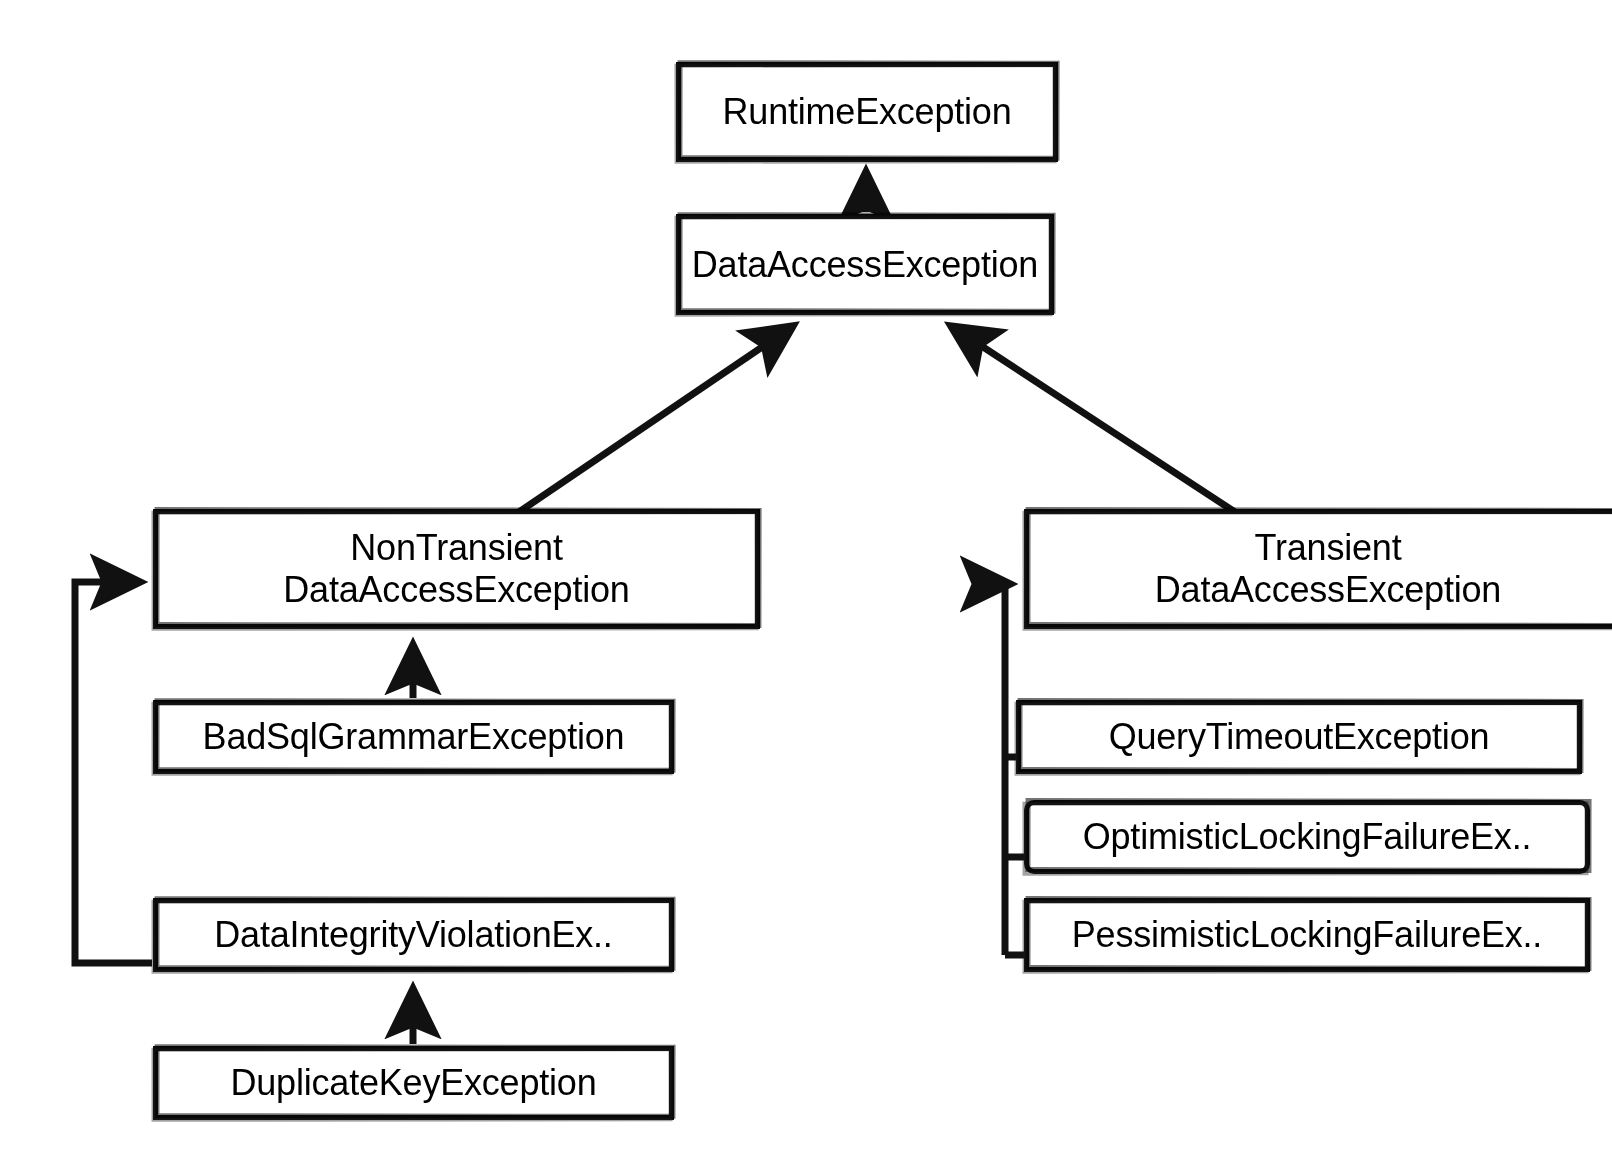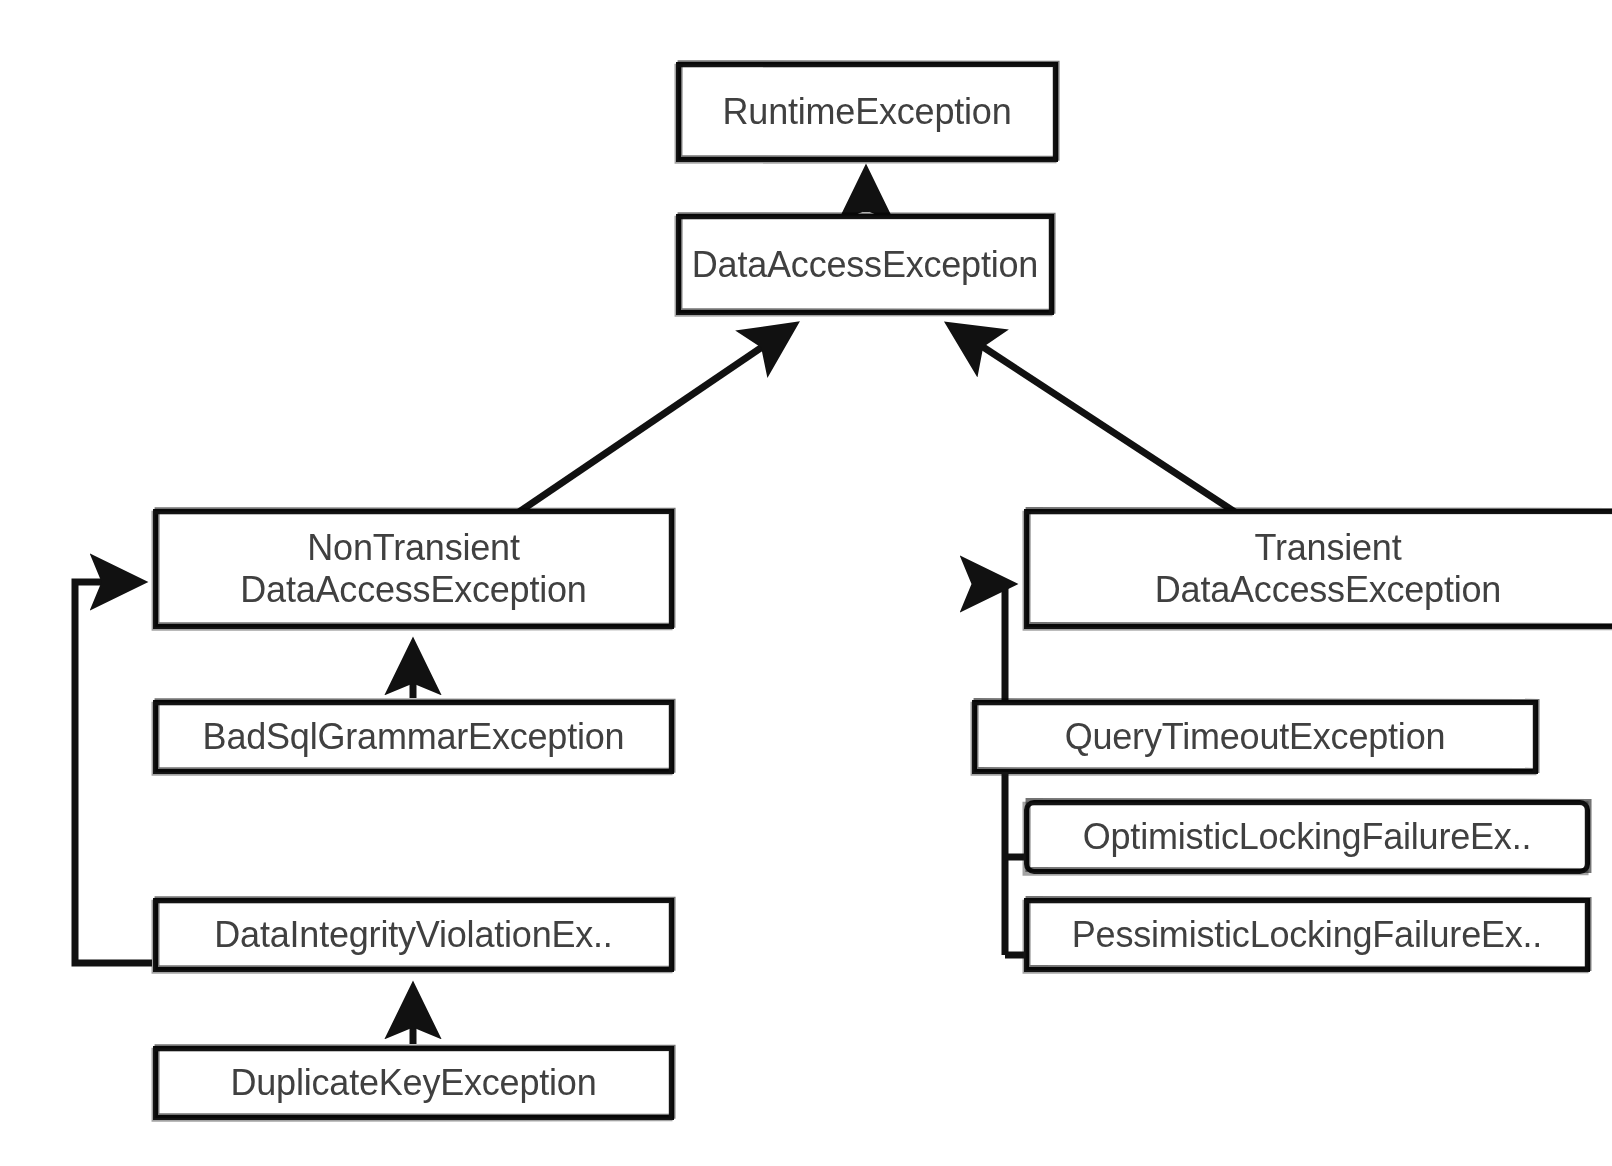--- a/index.html
+++ b/index.html
@@ -25,21 +25,21 @@
   }
   .node {
     position: absolute;
     box-sizing: border-box;
     background: #ffffff;
     border: 5px solid #111111;
     display: flex;
     align-items: center;
     justify-content: center;
     text-align: center;
-    color: #404040;
+    color: #000000;
     font-family: "Liberation Sans", sans-serif;
     font-size: 36px;
     line-height: 42px;
     letter-spacing: -0.2px;
     white-space: pre-line;
     z-index: 3;
   }
   
   .node::before {
     content: "";
@@ -109,21 +109,21 @@
   </svg>
 
   <div class="node" style="left:676px; top:62px; width:382px; height:100px;">
     <span class="label">RuntimeException</span>
   </div>
 
   <div class="node" style="left:676px; top:214px; width:378px; height:101px;">
     <span class="label">DataAccessException</span>
   </div>
 
-  <div class="node" style="left:153px; top:509px; width:521px; height:120px;">
+  <div class="node" style="left:153px; top:509px; width:607px; height:120px;">
     <span class="label">NonTransient
 DataAccessException</span>
   </div>
 
   <div class="node" style="left:153px; top:898px; width:521px; height:74px;">
     <span class="label">DataIntegrityViolationEx..</span>
   </div>
 
   <div class="node" style="left:153px; top:700px; width:521px; height:74px;">
     <span class="label">BadSqlGrammarException</span>
@@ -131,21 +131,21 @@
 
   <div class="node" style="left:153px; top:1046px; width:521px; height:74px;">
     <span class="label">DuplicateKeyException</span>
   </div>
 
   <div class="node" style="left:1024px; top:509px; width:608px; height:120px;">
     <span class="label">Transient
 DataAccessException</span>
   </div>
 
-  <div class="node" style="left:972px; top:700px; width:566px; height:74px;">
+  <div class="node" style="left:1016px; top:700px; width:566px; height:74px;">
     <span class="label">QueryTimeoutException</span>
   </div>
 
   <div class="node" style="left:1024px; top:800px; width:566px; height:74px;border-radius:10px;">
     <span class="label">OptimisticLockingFailureEx..</span>
   </div>
 
   <div class="node" style="left:1024px; top:898px; width:566px; height:74px;">
     <span class="label">PessimisticLockingFailureEx..</span>
   </div>

